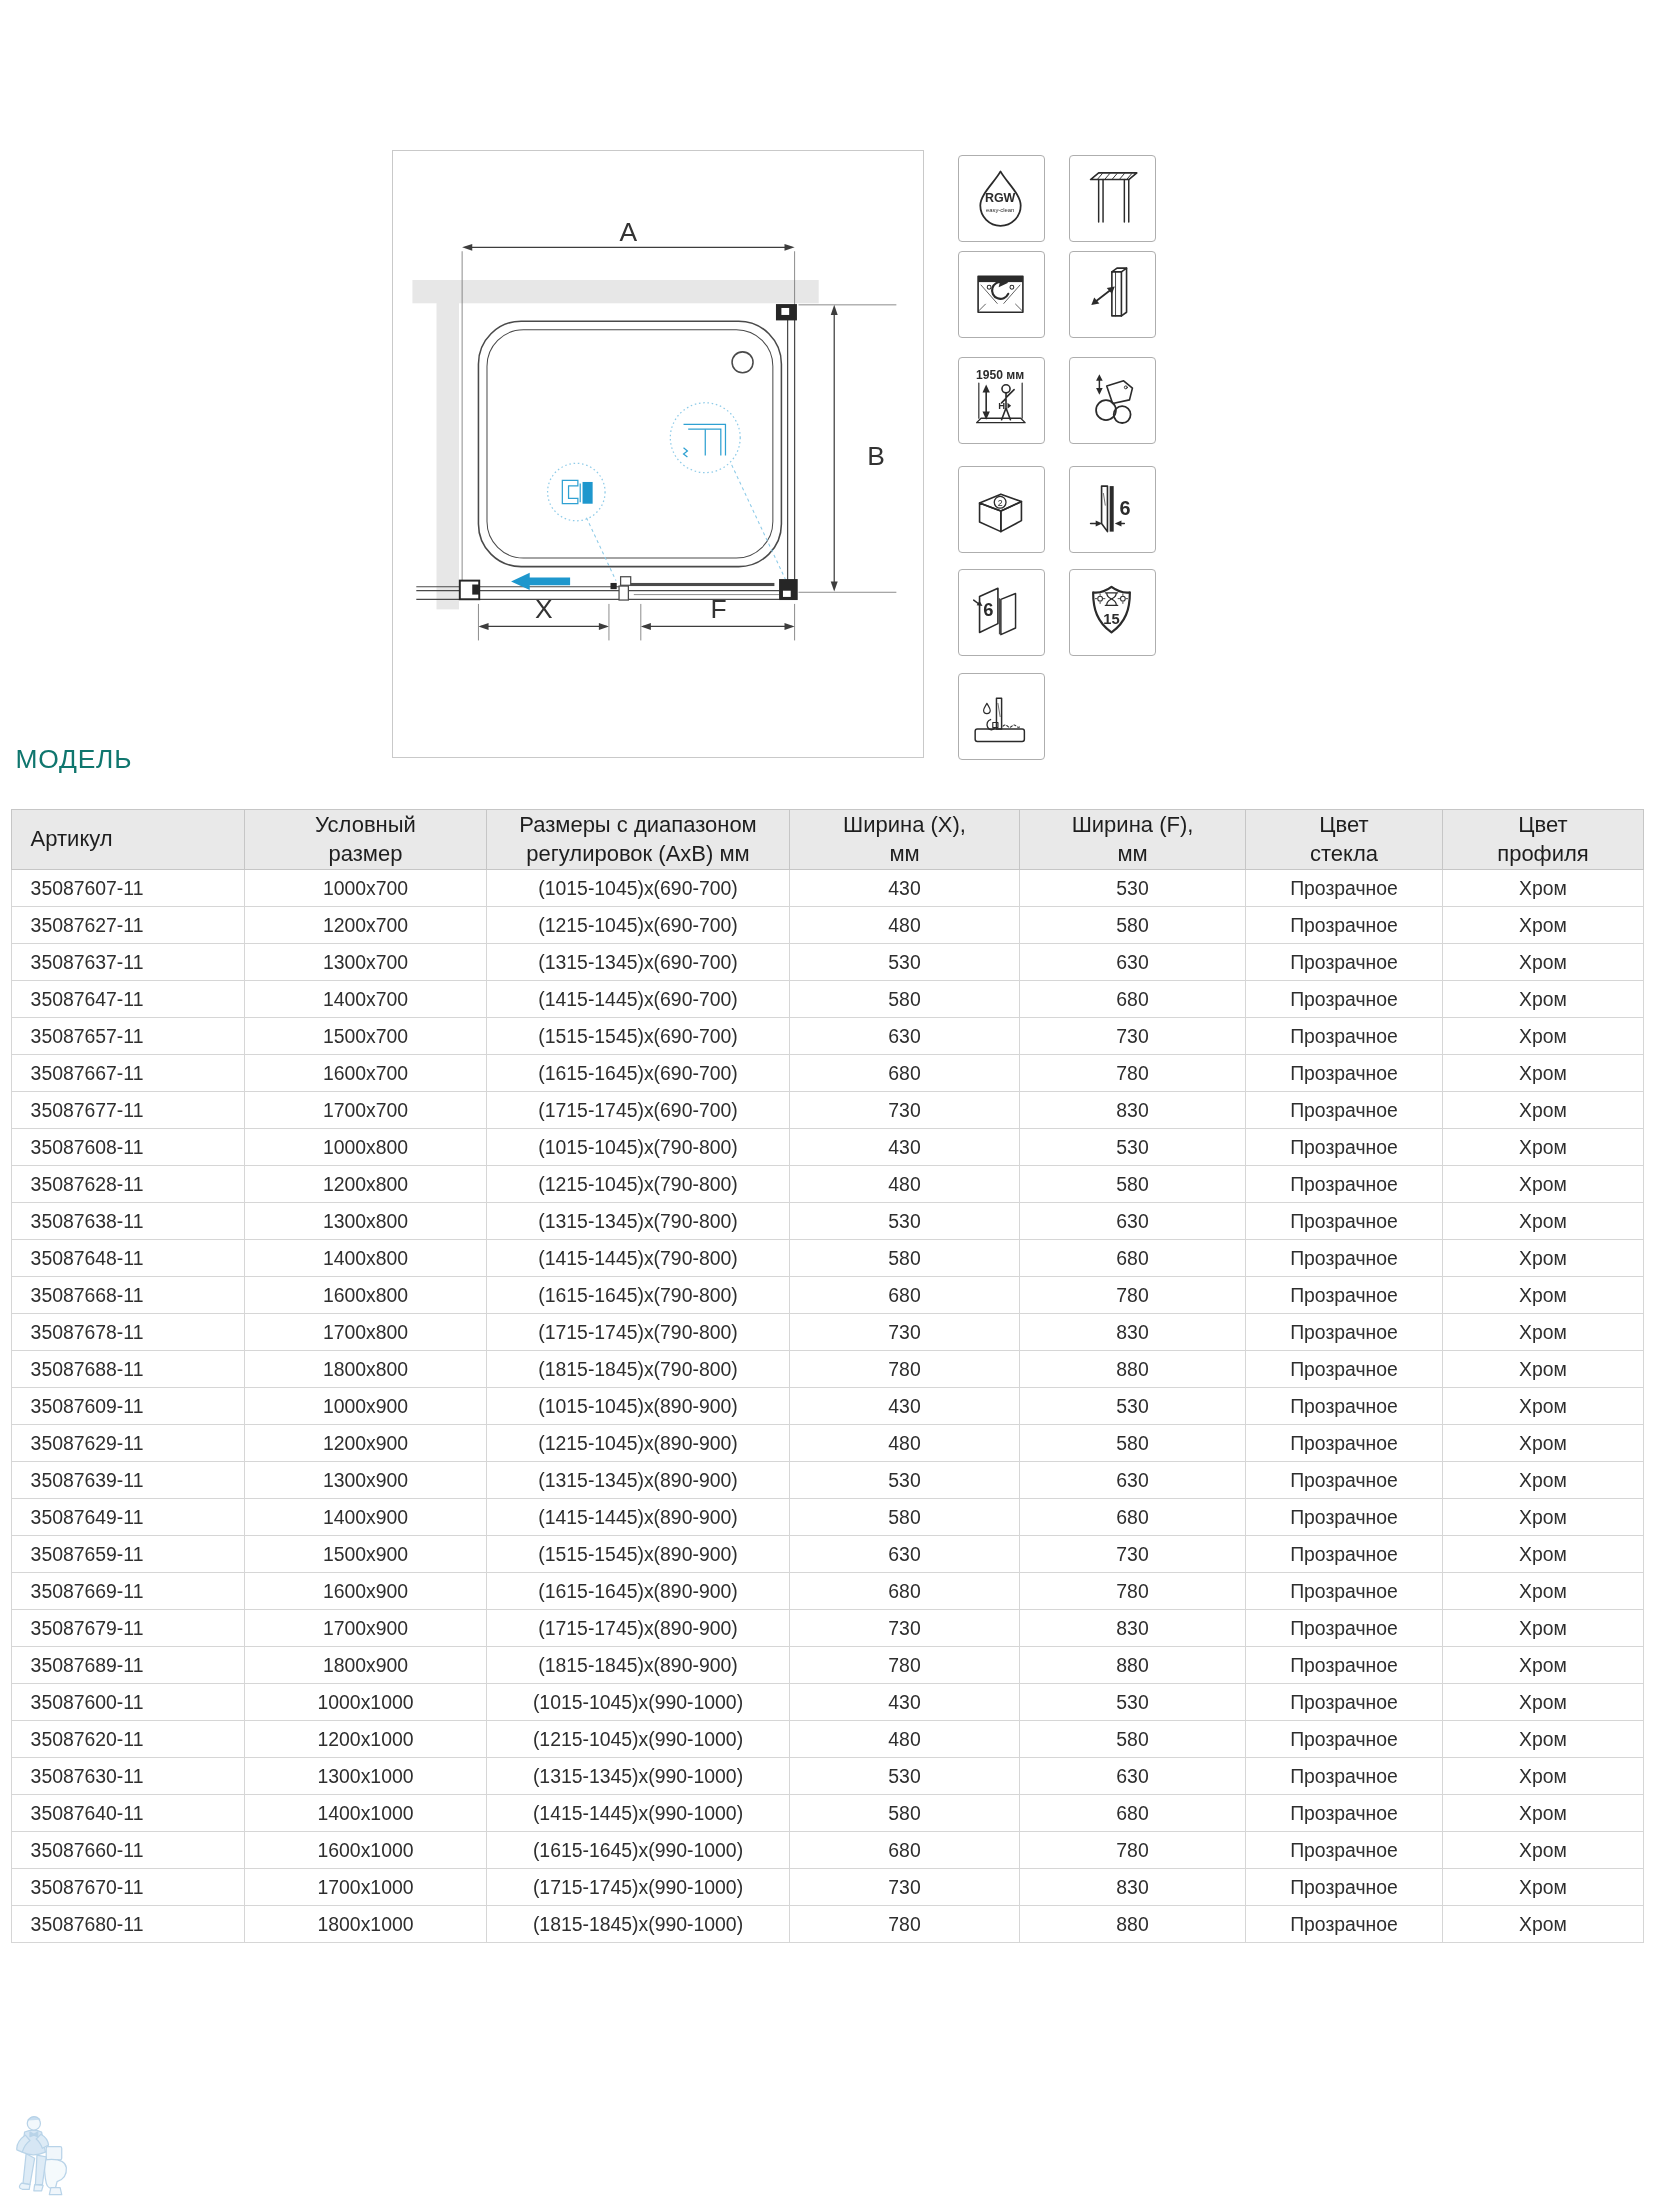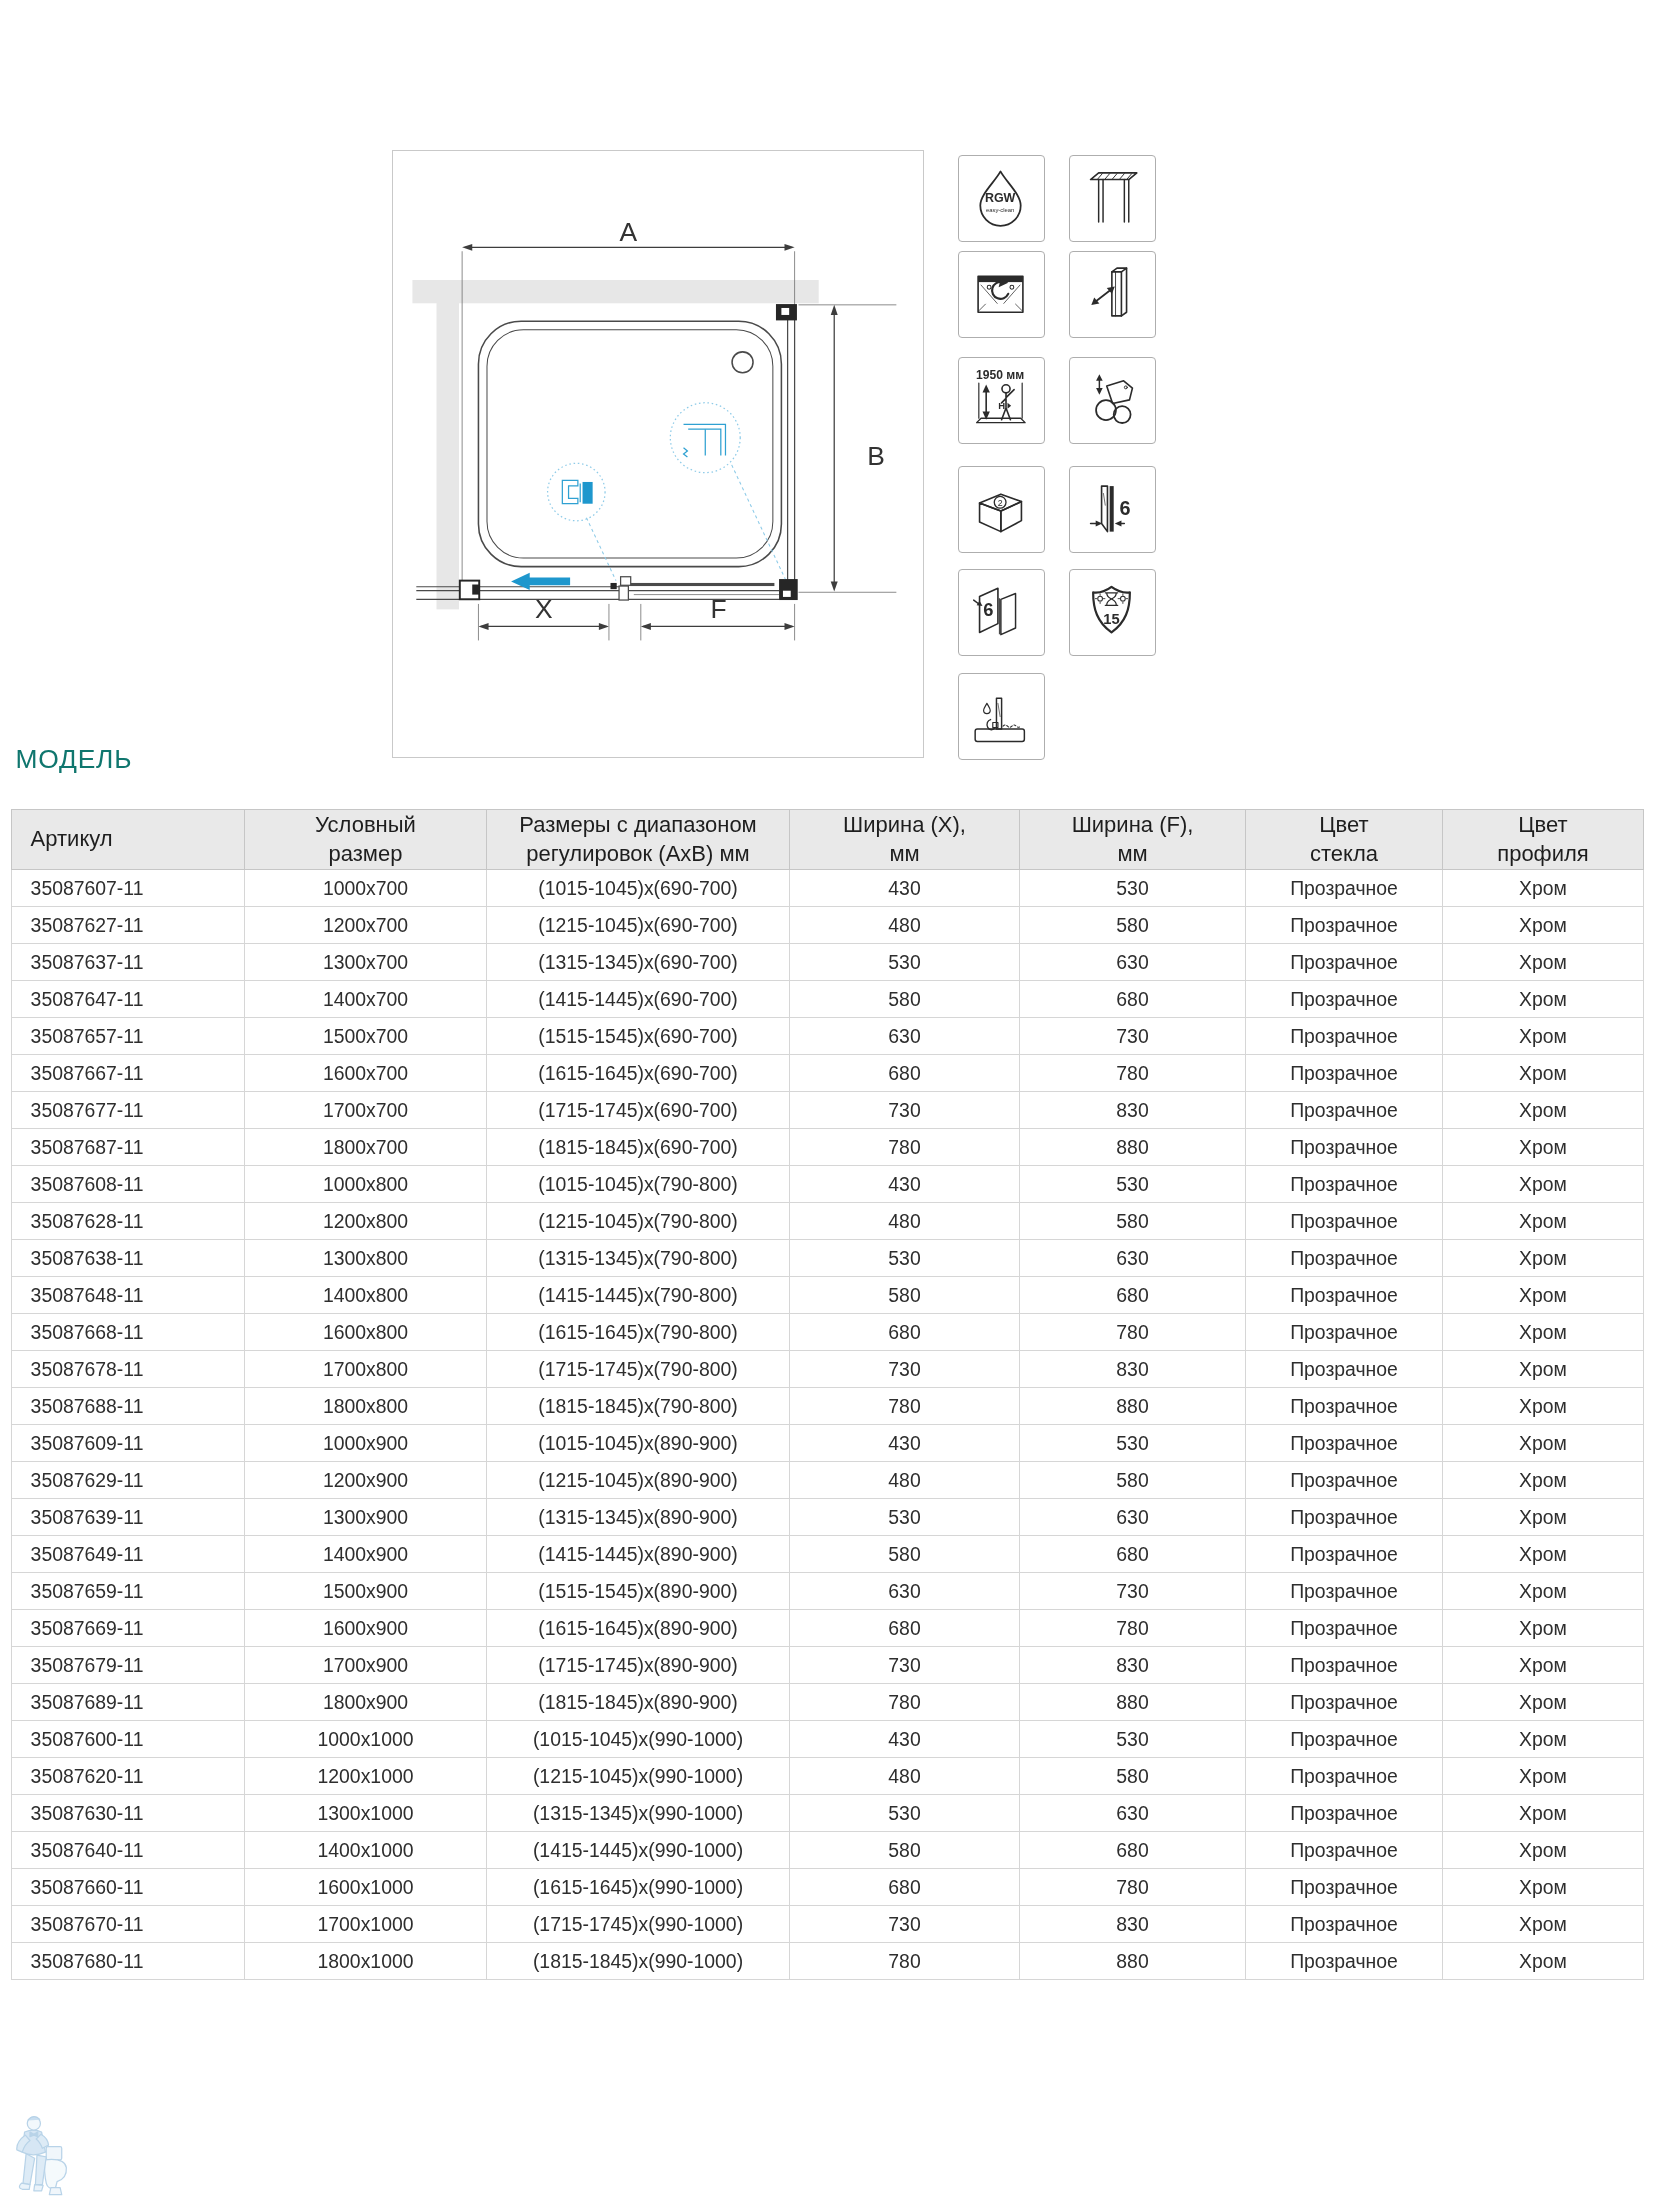--- a/index.html
+++ b/index.html
@@ -371,29 +371,20 @@
       <tr>
         <td>35087677-11</td>
         <td>1700x700</td>
         <td>(1715-1745)x(690-700)</td>
         <td>730</td>
         <td>830</td>
         <td>Прозрачное</td>
         <td>Хром</td>
       </tr>
       <tr>
-        <td>35087687-11</td>
-        <td>1800x700</td>
-        <td>(1815-1845)x(690-700)</td>
-        <td>780</td>
-        <td>880</td>
-        <td>Прозрачное</td>
-        <td>Хром</td>
-      </tr>
-      <tr>
         <td>35087608-11</td>
         <td>1000x800</td>
         <td>(1015-1045)x(790-800)</td>
         <td>430</td>
         <td>530</td>
         <td>Прозрачное</td>
         <td>Хром</td>
       </tr>
       <tr>
         <td>35087628-11</td>

